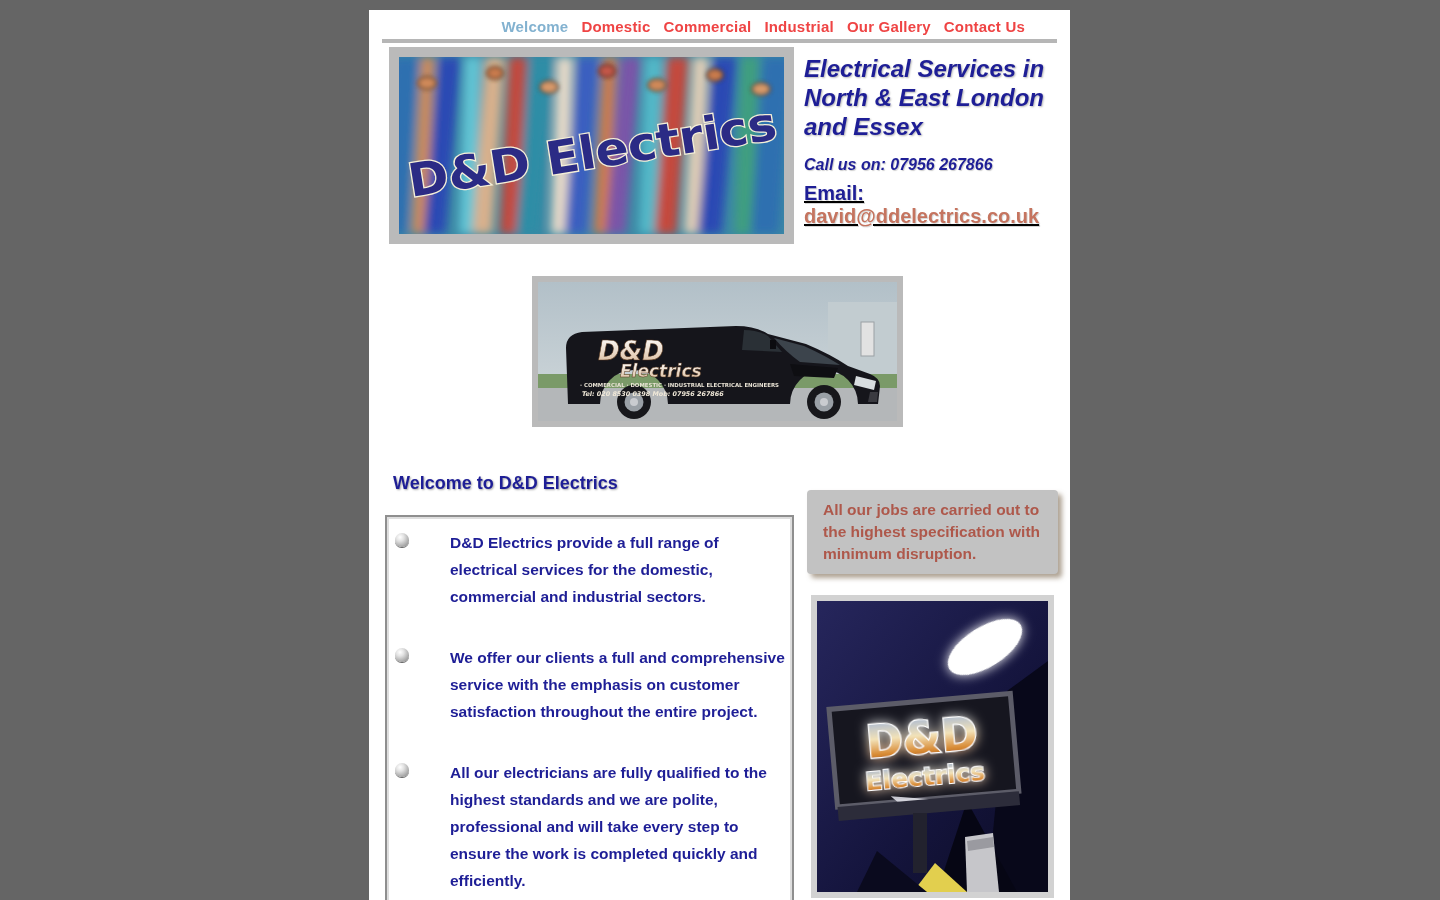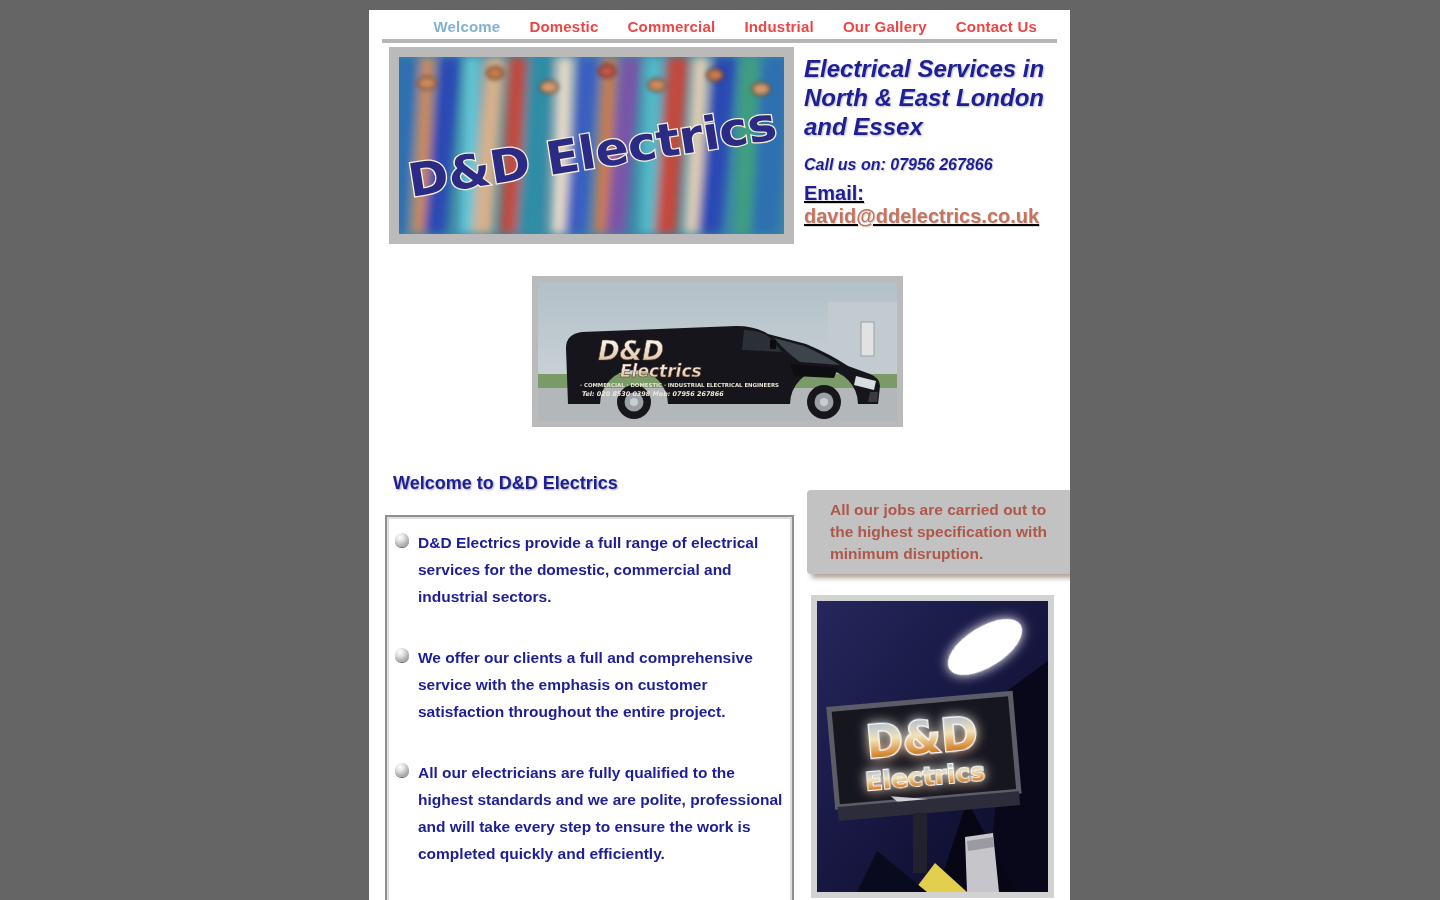--- a/index.html
+++ b/index.html
@@ -8,22 +8,22 @@
     background:#656565;
     font-family:"Liberation Sans","DejaVu Sans",sans-serif;
   }
   .page{
     position:absolute;left:369px;top:10px;
     width:701px;height:890px;
     background:#ffffff;overflow:hidden;
   }
   
   .nav{
-    position:absolute;top:8px;left:0;right:0;
-    display:flex;justify-content:flex-end;gap:29px;
+    position:absolute;top:8px;left:0;right:12px;
+    display:flex;justify-content:flex-end;gap:13px;
     padding-right:33px;
   }
   .nav a{
     font-size:15px;font-weight:bold;color:#ef4444;
     text-decoration:none;letter-spacing:.2px;cursor:pointer;
   }
   .nav a.active{color:#83b2d0;}
   .nav-divider{
     position:absolute;top:29px;left:13px;width:675px;height:4px;
     background:#b6b6b6;
@@ -68,36 +68,36 @@
   }
   .list-box{
     position:absolute;left:16px;top:505px;
     width:405px;height:420px;
     background:#ffffff;
     border:2px solid #8f8f8f;
     box-shadow:inset 0 0 0 2px #dedede;
   }
   .list-box ul{list-style:none;margin:12px 0 0 0;padding:0 6px 0 8px;}
   .list-box li{
-    display:flex;align-items:flex-start;margin-bottom:34px;
+    display:flex;align-items:flex-start;margin-bottom:34px;gap:32px;
   }
   .bulb{
     flex:0 0 14px;width:13px;height:14px;margin:4px 9px 0 0;
     border-radius:50% 50% 46% 46%;
     background:radial-gradient(circle at 36% 30%,#ffffff 0%,#e2e2e2 30%,#a8a8a8 70%,#7c7c7c 100%);
     box-shadow:0 1px 0 #6f6f6f;
   }
   .list-box .btxt{
     font-size:15.5px;line-height:27px;font-weight:bold;color:#1e1e96;
   }
   
   .note-box{
     position:absolute;left:438px;top:480px;width:219px;
     background:#c2c2c2;border-radius:4px;
-    padding:9px 23px;
+    padding:9px 16px;
     box-shadow:4px 4px 5px rgba(110,88,60,.55);
   }
   .note-box .ntxt{
     font-size:15.5px;line-height:22px;font-weight:bold;color:#ae584b;
     white-space:pre-line;
   }
   .sign-frame{
     position:absolute;left:442px;top:585px;
     width:231px;height:291px;
     border:6px solid #d2d2d2;background:#101030;

